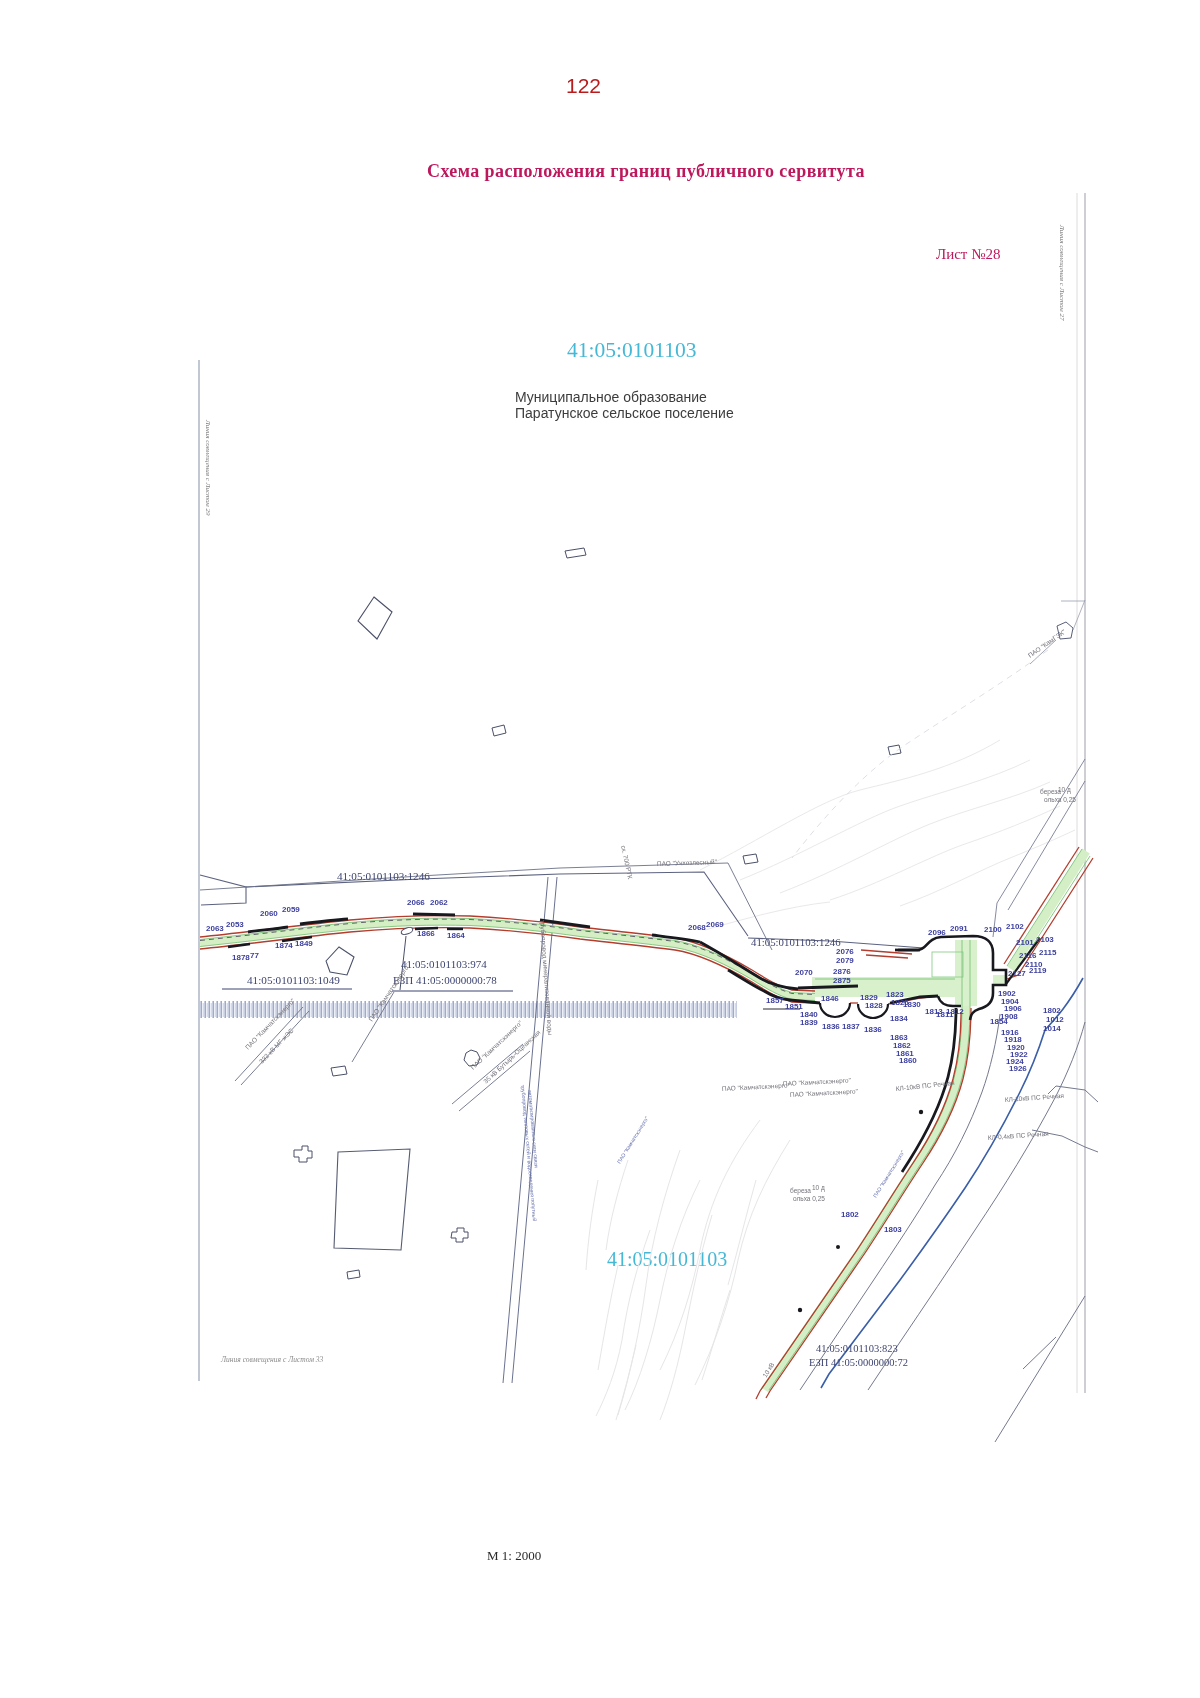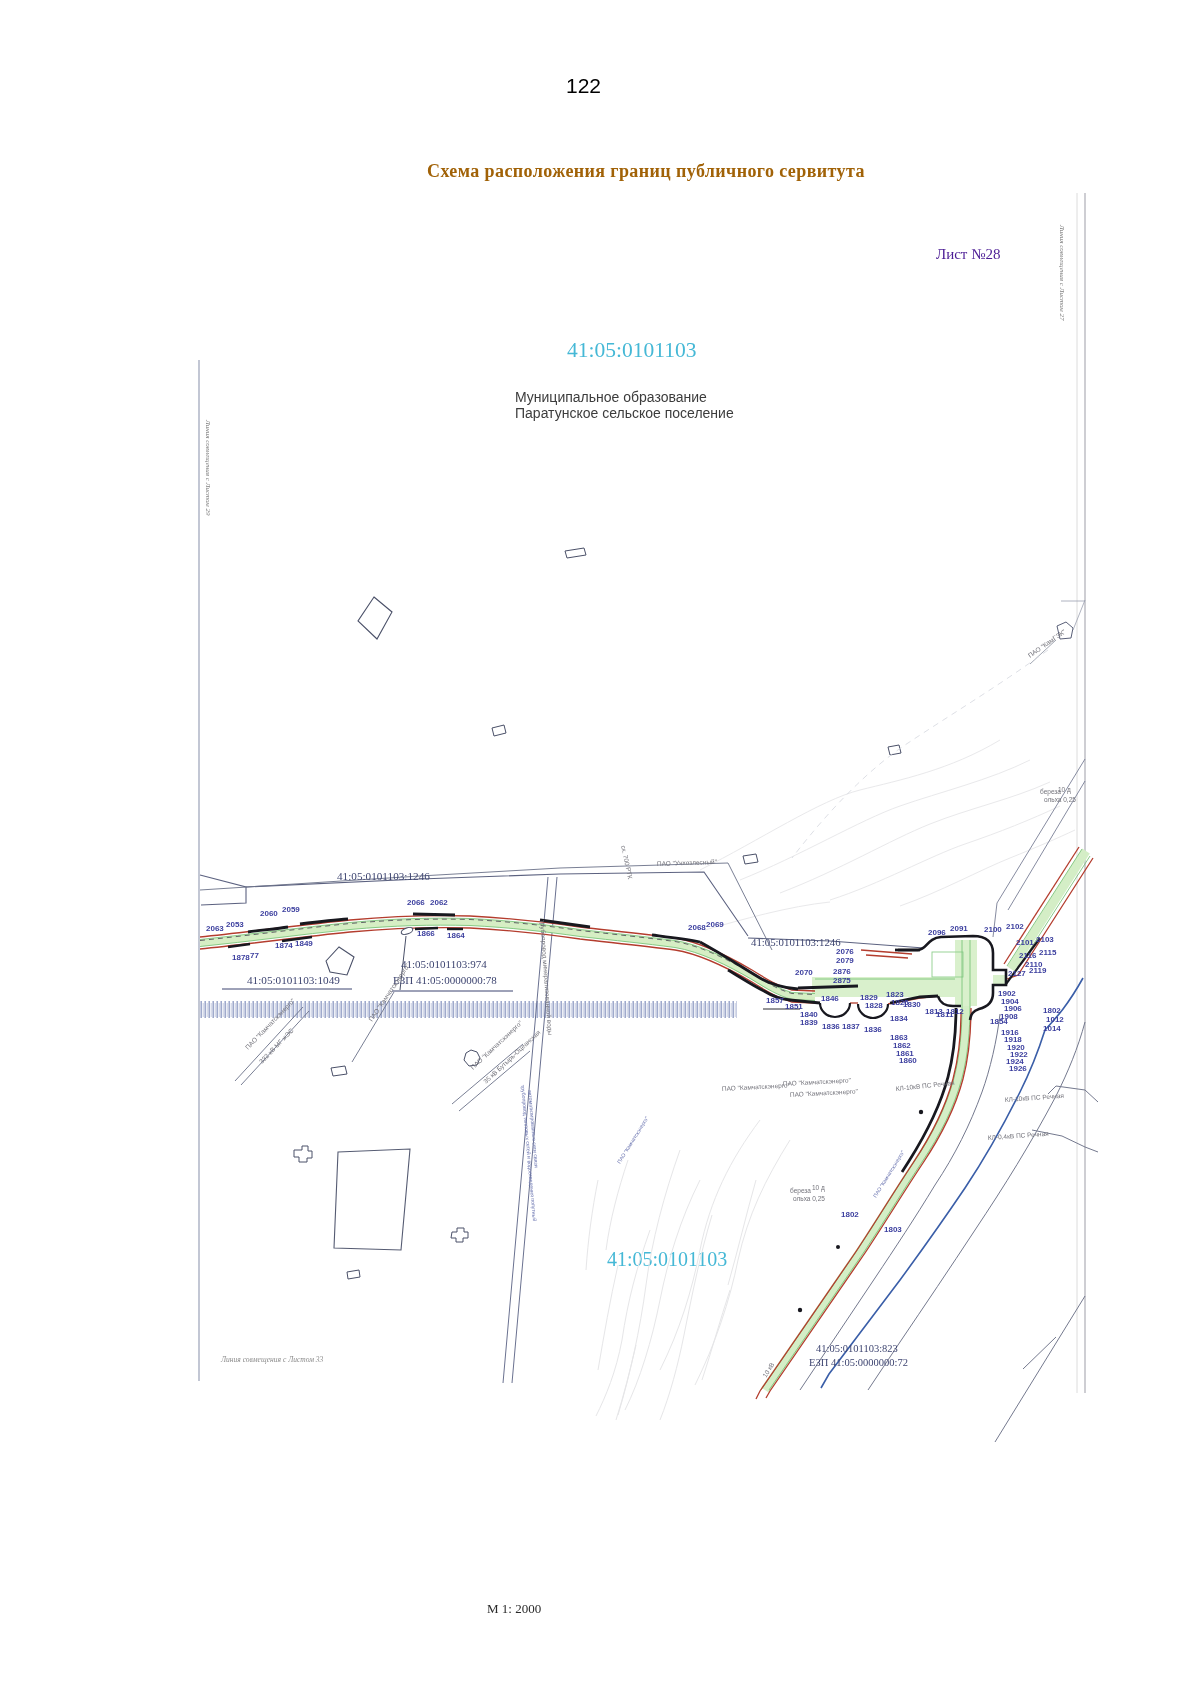--- a/index.html
+++ b/index.html
@@ -4,33 +4,33 @@
 <style>
 html,body{margin:0;padding:0;background:#ffffff;}
 #page{position:relative;width:1200px;height:1698px;background:#ffffff;overflow:hidden;
   font-family:"Liberation Sans", sans-serif;}
 .abs{position:absolute;}
 </style>
 </head>
 <body>
 <div id="page">
 
-<div class="abs" style="left:566px;top:74px;width:70px;font-size:21px;color:#000000;">122</div>
-
-<div class="abs" style="left:427px;top:161px;font-family:'Liberation Serif',serif;font-weight:bold;font-size:18px;color:#a16207;letter-spacing:0.4px;">Схема расположения границ публичного сервитута</div>
-
-<div class="abs" style="left:936px;top:246px;font-family:'Liberation Serif',serif;font-size:15px;color:#4c1d95;">Лист №28</div>
+<div class="abs" style="left:566px;top:74px;width:70px;font-size:21px;color:#b91c1c;">122</div>
+
+<div class="abs" style="left:427px;top:161px;font-family:'Liberation Serif',serif;font-weight:bold;font-size:18px;color:#be185d;letter-spacing:0.4px;">Схема расположения границ публичного сервитута</div>
+
+<div class="abs" style="left:936px;top:246px;font-family:'Liberation Serif',serif;font-size:15px;color:#be185d;">Лист №28</div>
 
 <div class="abs" style="left:567px;top:338px;font-family:'Liberation Serif',serif;font-size:21.5px;color:#45b8d6;">41:05:0101103</div>
 
 <div class="abs" style="left:515px;top:389px;font-size:14px;color:#3c3c3c;line-height:16px;">Муниципальное образование<br>Паратунское сельское поселение</div>
 
 <div class="abs" style="left:607px;top:1248px;font-family:'Liberation Serif',serif;font-size:20px;color:#45b8d6;">41:05:0101103</div>
 
-<div class="abs" style="left:487px;top:1601px;font-family:'Liberation Serif',serif;font-size:13px;color:#2a2a2a;">М 1: 2000</div>
+<div class="abs" style="left:487px;top:1548px;font-family:'Liberation Serif',serif;font-size:13px;color:#2a2a2a;">М 1: 2000</div>
 
 <svg class="abs" style="left:0;top:0;" width="1200" height="1698" viewBox="0 0 1200 1698">
 <defs>
 <pattern id="hatch" width="4" height="20" patternUnits="userSpaceOnUse">
   <line x1="1.2" y1="1" x2="1.2" y2="19" stroke="#9aa6ca" stroke-width="1.5"></line>
   <line x1="3.2" y1="3" x2="3.2" y2="17" stroke="#bcc5dc" stroke-width="0.9"></line>
 </pattern>
 <path id="cpath" d="M 200 943 C 250 938 300 931 350 926 C 395 922 430 921 470 922 C 510 924 545 928 580 933 C 615 937 645 940 675 944 C 700 948 728 962 752 976 C 768 986 778 992 792 996 L 815 997" fill="none"></path>
 </defs>
 

